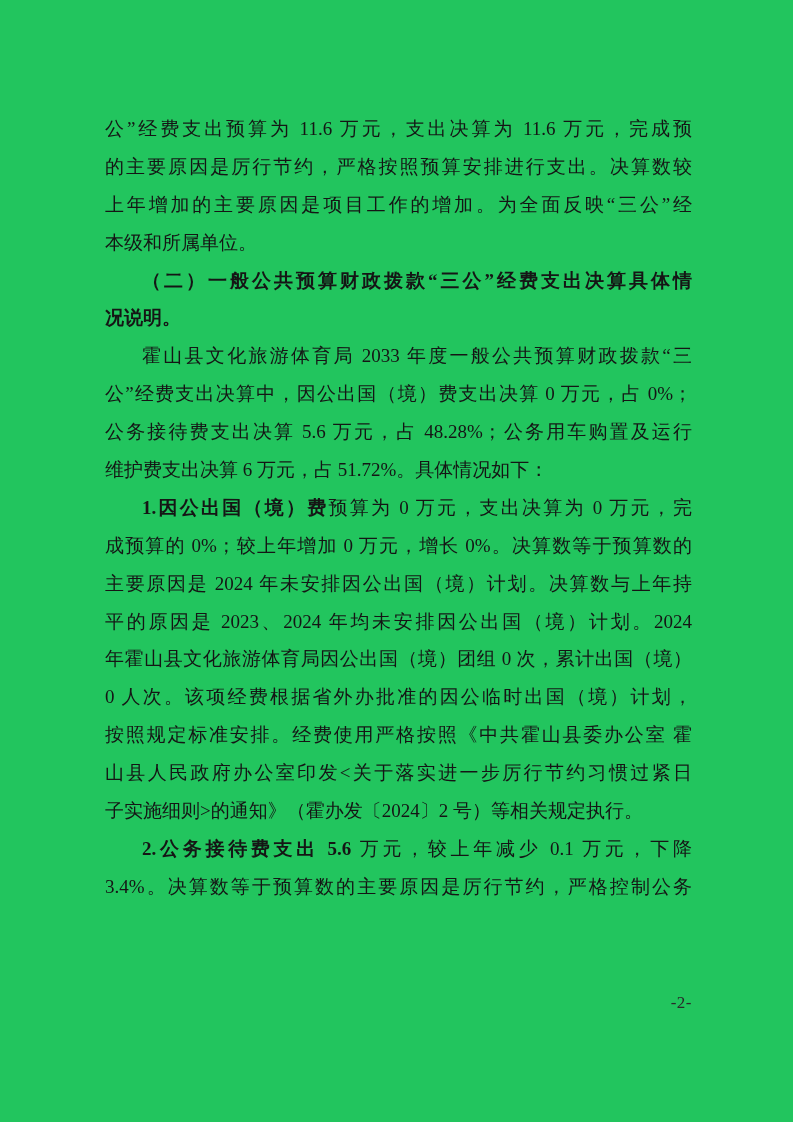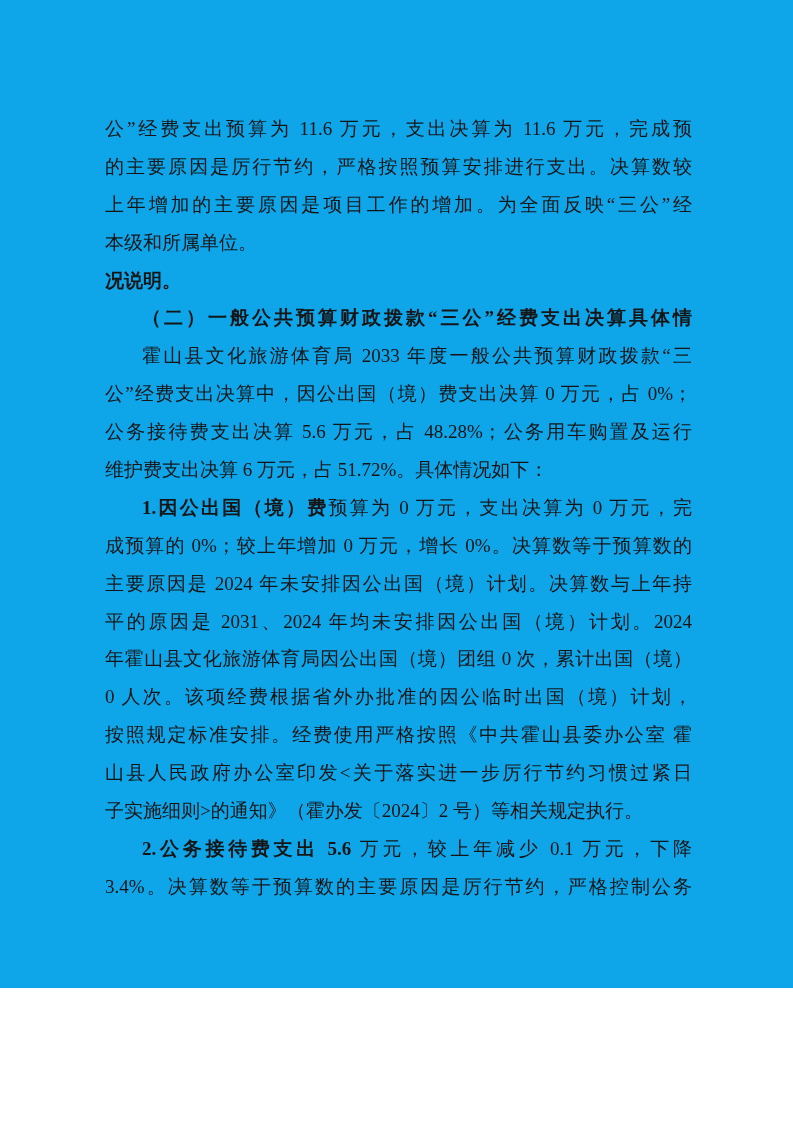--- a/index.html
+++ b/index.html
@@ -3,22 +3,22 @@
 <meta charset="utf-8">
 <style>
   html, body { margin: 0; padding: 0; }
   body {
     width: 793px; height: 1122px;
     background: #ffffff;
     font-family: "Liberation Serif", "DejaVu Serif", serif;
   }
   .page {
     position: relative;
-    width: 793px; height: 988px;
-    background: #0ea5e9;
+    width: 793px; height: 1122px;
+    background: #22c55e;
     overflow: hidden;
     color: #151515;
   }
   .doc-body {
     position: absolute;
     left: 105px;
     top: 110px;
     width: 587px;
   }
   .line {
@@ -46,30 +46,30 @@
 </style>
 </head>
 <body>
 
 <div class="page">
   <div class="doc-body">
       <div class="line justify"><span>公”经费支出预算为 11.6 万元，支出决算为 11.6 万元，完成预</span></div>
       <div class="line justify"><span>的主要原因是厉行节约，严格按照预算安排进行支出。决算数较</span></div>
       <div class="line justify"><span>上年增加的主要原因是项目工作的增加。为全面反映“三公”经</span></div>
       <div class="line nojustify"><span>本级和所属单位。</span></div>
+      <div class="line indent justify"><span class="bold">（二）一般公共预算财政拨款“三公”经费支出决算具体情</span></div>
       <div class="line nojustify"><span class="bold">况说明。</span></div>
-      <div class="line indent justify"><span class="bold">（二）一般公共预算财政拨款“三公”经费支出决算具体情</span></div>
       <div class="line indent justify"><span>霍山县文化旅游体育局 2033 年度一般公共预算财政拨款“三</span></div>
       <div class="line justify"><span>公”经费支出决算中，因公出国（境）费支出决算 0 万元，占 0%；</span></div>
       <div class="line justify"><span>公务接待费支出决算 5.6 万元，占 48.28%；公务用车购置及运行</span></div>
       <div class="line nojustify"><span>维护费支出决算 6 万元，占 51.72%。具体情况如下：</span></div>
       <div class="line indent justify"><span class="bold">1.因公出国（境）费</span><span>预算为 0 万元，支出决算为 0 万元，完</span></div>
       <div class="line justify"><span>成预算的 0%；较上年增加 0 万元，增长 0%。决算数等于预算数的</span></div>
       <div class="line justify"><span>主要原因是 2024 年未安排因公出国（境）计划。决算数与上年持</span></div>
-      <div class="line justify"><span>平的原因是 2031、2024 年均未安排因公出国（境）计划。2024</span></div>
+      <div class="line justify"><span>平的原因是 2023、2024 年均未安排因公出国（境）计划。2024</span></div>
       <div class="line justify"><span>年霍山县文化旅游体育局因公出国（境）团组 0 次，累计出国（境）</span></div>
       <div class="line justify"><span>0 人次。该项经费根据省外办批准的因公临时出国（境）计划，</span></div>
       <div class="line justify"><span>按照规定标准安排。经费使用严格按照《中共霍山县委办公室 霍</span></div>
       <div class="line justify"><span>山县人民政府办公室印发&lt;关于落实进一步厉行节约习惯过紧日</span></div>
       <div class="line nojustify"><span>子实施细则&gt;的通知》（霍办发〔2024〕2 号）等相关规定执行。</span></div>
       <div class="line indent justify"><span class="bold">2.公务接待费支出 5.6</span><span> 万元，较上年减少 0.1 万元，下降</span></div>
       <div class="line justify"><span>3.4%。决算数等于预算数的主要原因是厉行节约，严格控制公务</span></div>
     </div>
   <div class="page-number">-2-</div>
 </div>

